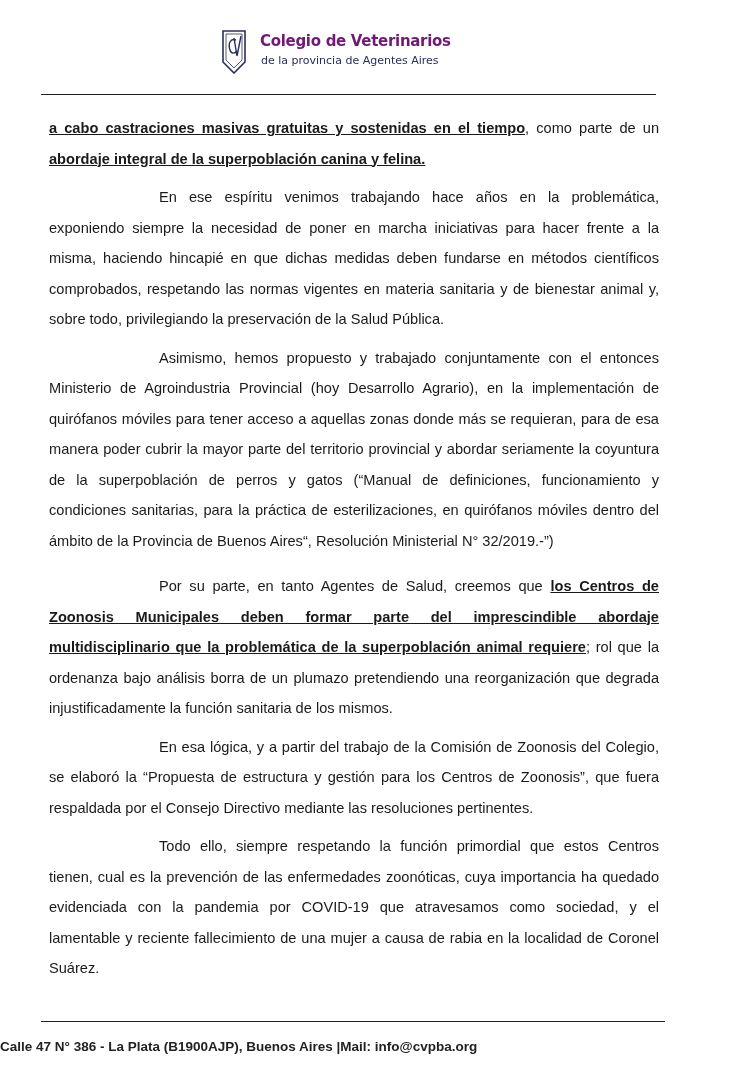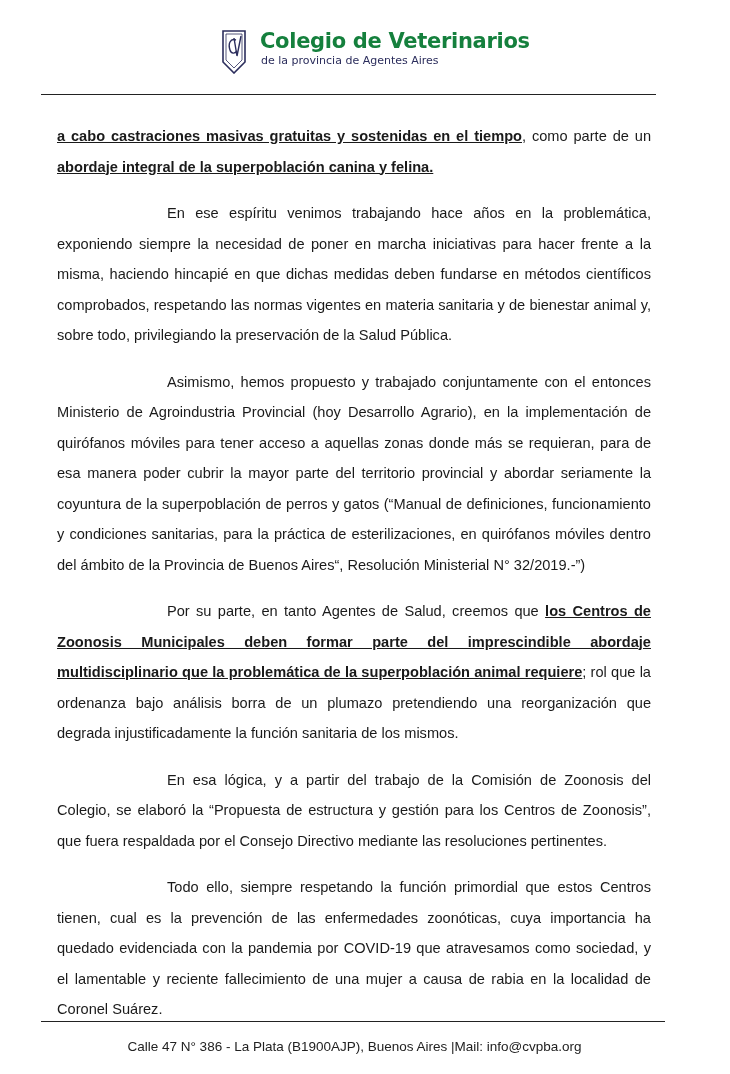--- a/index.html
+++ b/index.html
@@ -1,31 +1,31 @@
 <!DOCTYPE html>
 <html><head>
   <meta charset="utf-8">
   <style>
     html, body { margin: 0; padding: 0; background: #ffffff; }
     body { width: 730px; height: 1074px; position: relative; overflow: hidden;
       font-family: "Liberation Sans", sans-serif; color: #1a1a1a; }
     .header { position: absolute; top: 28px; left: 222px; display: flex; align-items: flex-start; }
     .logo-shield { width: 24px; height: 44px; margin-right: 14px; margin-top: 2px; }
     .title-block { display: flex; flex-direction: column; }
-    .org-title { font-family: "DejaVu Sans", sans-serif; font-weight: bold; font-size: 21px; color: #15803d; letter-spacing: -0.3px; line-height: 26px; }
+    .org-title { font-family: "DejaVu Sans", sans-serif; font-weight: bold; font-size: 15px; color: #701a75; letter-spacing: -0.3px; line-height: 26px; }
     .org-subtitle { font-family: "DejaVu Sans", sans-serif; font-size: 11px; color: #2b2d5c; line-height: 14px; margin-left: 1px; }
     .rule { position: absolute; height: 1px; background: #222; }
     .rule.top { top: 94px; left: 41px; width: 615px; }
     .rule.bottom { top: 1021px; left: 41px; width: 624px; }
     .body-text { position: absolute; top: 105px; left: 41px; width: 626px; font-size: 14.6px; line-height: 30.5px; text-align: justify; }
-    .body-text p { margin: 16px; }
+    .body-text p { margin: 8px; }
     .indent { text-indent: 110px; }
     .gap { margin-top: 15px !important; }
     .bu { font-weight: bold; text-decoration: underline; }
-    .footer { position: absolute; top: 1039px; left: 0; width: 709px; text-align: center; font-size: 13.5px; color: #222; }
+    .footer { position: absolute; top: 1039px; left: 0; width: 709px; text-align: left; font-size: 13.5px; color: #222; font-weight: bold; }
   </style>
 </head>
 <body>
 
 <div class="header">
   <svg class="logo-shield" viewBox="0 0 24 44">
     <path d="M1 1 H23 V32 L12 43 L1 32 Z" fill="none" stroke="#2b2d5c" stroke-width="1.6"></path>
     <path d="M4 4 H20 V30 L12 38 L4 30 Z" fill="none" stroke="#2b2d5c" stroke-width="0.8"></path>
     <path d="M14 10 C8 8 6 14 8 20 C9 24 13 24 15 21" fill="none" stroke="#2b2d5c" stroke-width="1.4"></path>
     <path d="M12 8 L15 26 L19 6" fill="none" stroke="#2b2d5c" stroke-width="1.4"></path>

